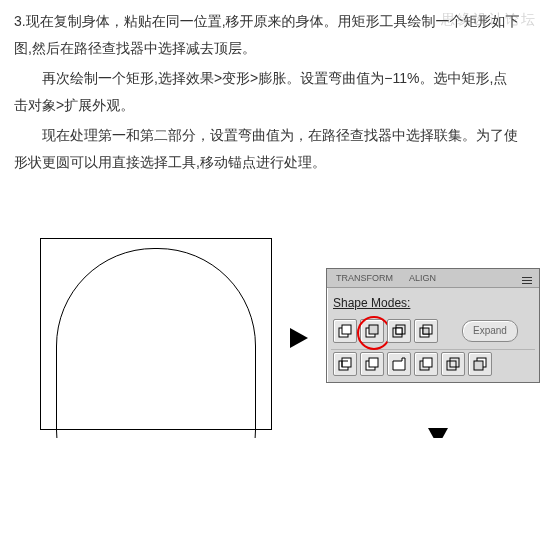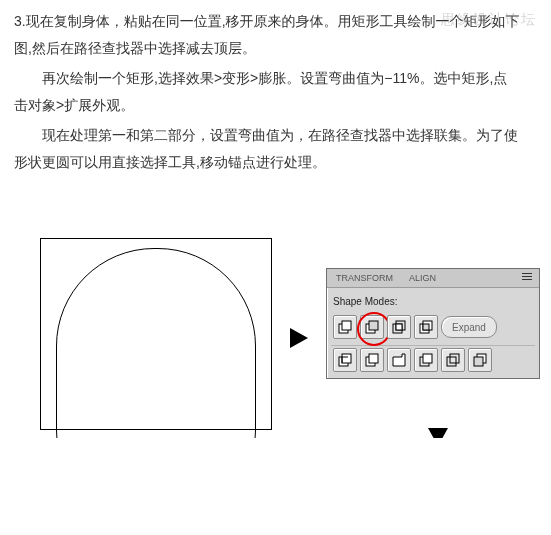--- a/index.html
+++ b/index.html
@@ -89,20 +89,21 @@
     top: 40px;
     width: 212px;
     background: #d7d7d7;
     border: 1px solid #6f6f6f;
     box-shadow: 1px 1px 0 #fff inset;
     font-size: 10px;
     color: #222;
   }
   .tabs {
     display: flex;
+    align-items: flex-end;
     background: #c9c9c9;
     border-bottom: 1px solid #9a9a9a;
     height: 18px;
     padding-left: 2px;
   }
   .tab {
     padding: 2px 6px 2px 6px;
     font-size: 9px;
     color: #555;
     border: 1px solid transparent;
@@ -129,21 +130,22 @@
     padding-right: 3px;
   }
   .menuicon span {
     display: block;
     width: 10px;
     height: 1px;
     background: #333;
   }
   .section-label {
     padding: 4px 6px 2px 6px;
-    font-size: 10px;
+    font-size: 12px;
+    text-decoration: underline;
   }
   .btn-row {
     display: flex;
     gap: 3px;
     padding: 2px 6px 6px 6px;
     align-items: center;
   }
   .ibtn {
     width: 22px;
     height: 22px;
@@ -164,21 +166,21 @@
     position: absolute;
     left: -4px;
     top: -4px;
     width: 30px;
     height: 30px;
     border: 2px solid #e60000;
     border-radius: 50%;
     pointer-events: none;
   }
   .expand-btn {
-    margin-left: 0;
+    margin-left: 21px;
     height: 20px;
     padding: 0 10px;
     background: #e6e6e6;
     border: 1px solid #8a8a8a;
     border-radius: 10px;
     font-size: 10px;
     color: #666;
     display: flex;
     align-items: center;
     box-shadow: inset 1px 1px 0 #fff;

